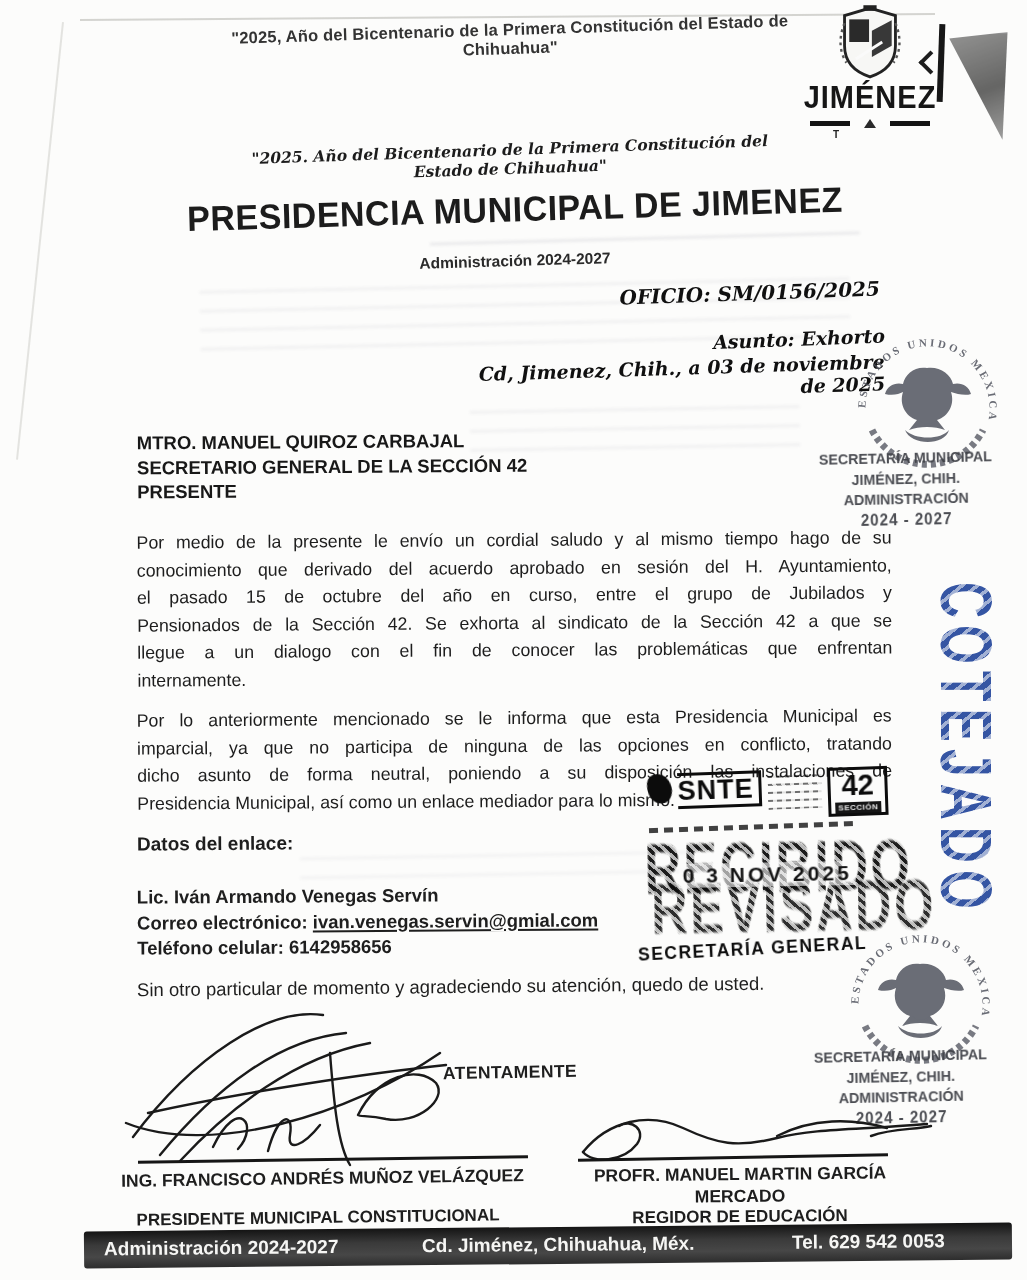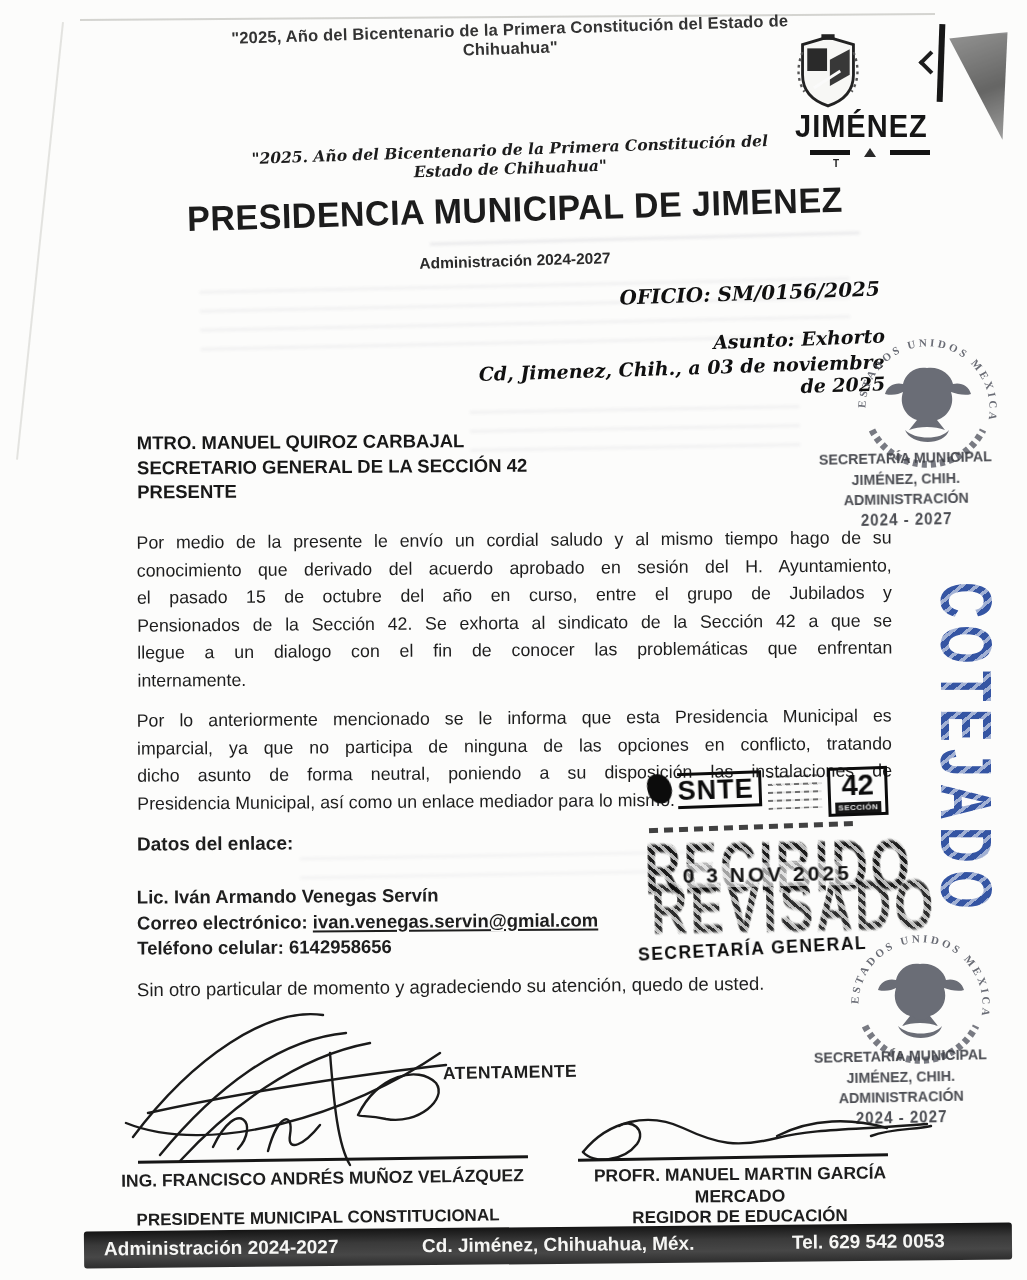--- a/index.html
+++ b/index.html
@@ -20,21 +20,21 @@
   .ghost{filter:blur(1.6px);opacity:.35;pointer-events:none;
       background:repeating-linear-gradient(0deg,transparent 0 16px,rgba(90,90,110,.32) 16px 19px);}
   .g1{left:430px;top:232px;width:430px;height:24px;transform:rotate(-1.5deg);}
   .g2{left:200px;top:268px;width:650px;height:92px;transform:rotate(-1.2deg);opacity:.22;}
   .g3{left:470px;top:395px;width:330px;height:70px;opacity:.22;transform:rotate(-1deg);}
   .g4{left:300px;top:848px;width:390px;height:44px;opacity:.18;transform:rotate(-1deg);}
 
   
   .quote-top{left:185px;top:20px;width:650px;text-align:center;font-weight:700;font-size:16.5px;
       color:#333;transform:rotate(-1.8deg);letter-spacing:.2px;}
-  .logo-wrap{left:795px;top:33px;width:150px;}
+  .logo-wrap{left:795px;top:4px;width:150px;text-align:center;}
   .logo-name{font-weight:900;font-size:29px;letter-spacing:1px;color:#161616;transform:scaleY(1.05);margin-top:-2px;}
   .logo-underline{display:flex;justify-content:center;align-items:center;gap:14px;margin-top:4px;position:relative;}
   .logo-bar{width:40px;height:5px;background:#141414;}
   .logo-tri{width:0;height:0;border-left:6px solid transparent;border-right:6px solid transparent;border-bottom:9px solid #2a2a2a;}
   .logo-t{position:absolute;left:38px;top:10px;font-size:10px;font-weight:700;color:#222;}
   .quote-script{left:240px;top:140px;width:540px;text-align:center;
       font-family:"DejaVu Serif",serif;font-style:italic;font-weight:700;font-size:15.5px;
       color:#1c1c1c;transform:rotate(-2deg);}
   .doc-title{left:110px;top:190px;width:810px;text-align:center;font-weight:700;font-size:34px;
       letter-spacing:.5px;color:#1c1c1c;transform:rotate(-1.7deg) scaleY(1.03);}

